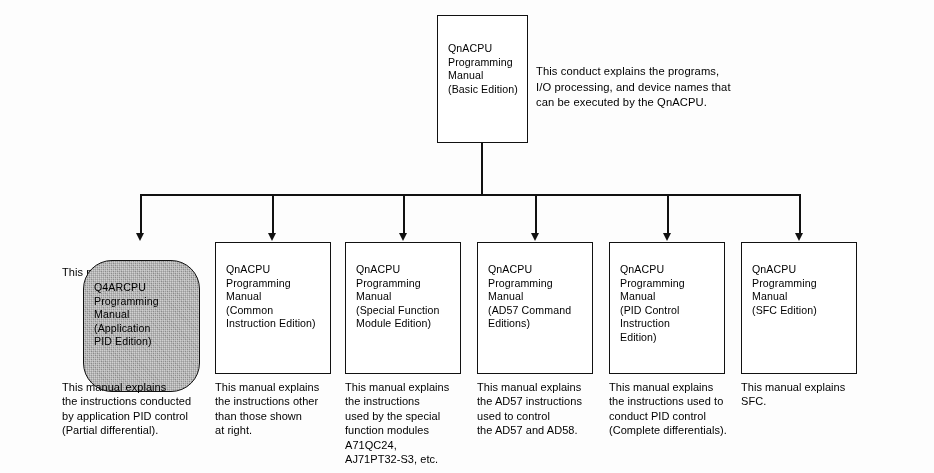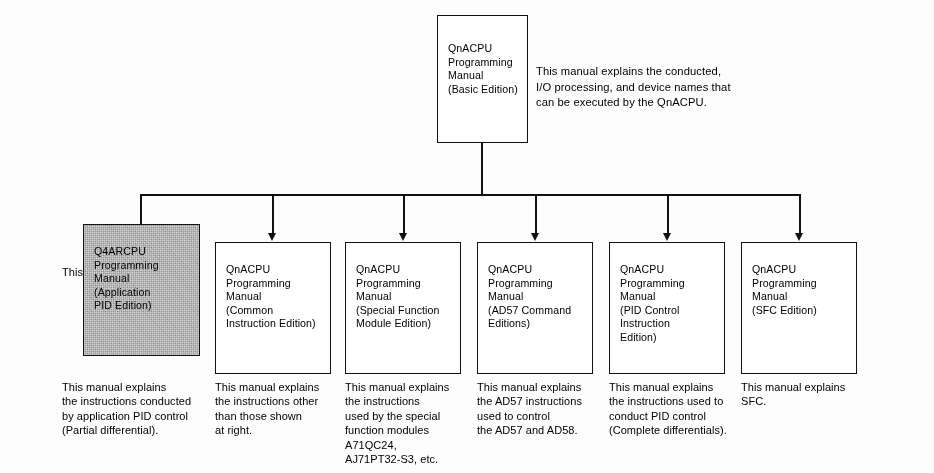--- a/index.html
+++ b/index.html
@@ -90,21 +90,21 @@
 
 <div id="diagram-root">
 
   <div class="manual-box top-box" style="left:437px; top:15px; width:91px; height:128px;">
     <div class="box-text">QnACPU
 Programming
 Manual
 (Basic Edition)</div>
   </div>
 
-  <div class="side-note" style="left:536px; top:64px; width:290px;">This manual explains the conducted,
+  <div class="side-note" style="left:536px; top:64px; width:290px;">This conduct explains the programs,
 I/O processing, and device names that
 can be executed by the QnACPU.</div>
 
   <div class="ln ln-v" style="left:481px; top:143px; height:52px;"></div>
 
   <div class="ln ln-h" style="left:140px; top:194px; width:660px;"></div>
 
   <div class="ln ln-v" style="left:140px; top:194px; height:40px;"></div>
   <div class="arrow-head" style="left:136px; top:233px;"></div>
 
@@ -118,21 +118,21 @@
   <div class="arrow-head" style="left:531px; top:233px;"></div>
 
   <div class="ln ln-v" style="left:667px; top:194px; height:40px;"></div>
   <div class="arrow-head" style="left:663px; top:233px;"></div>
 
   <div class="ln ln-v" style="left:799px; top:194px; height:40px;"></div>
   <div class="arrow-head" style="left:795px; top:233px;"></div>
 
   <div class="this-manual-label" style="left:62px; top:222px;margin-top:44px;">This manual</div>
 
-  <div class="manual-box child-box shaded" style="left:83px; top:224px; width:117px; height:132px;">
+  <div class="manual-box child-box shaded" style="left:83px; top:260px; width:117px; height:132px;border-radius:29px;">
     <div class="box-text">Q4ARCPU
 Programming
 Manual
 (Application
  PID Edition)</div>
   </div>
 
   <div class="manual-box child-box" style="left:215px; top:242px; width:116px; height:132px;">
     <div class="box-text">QnACPU
 Programming

